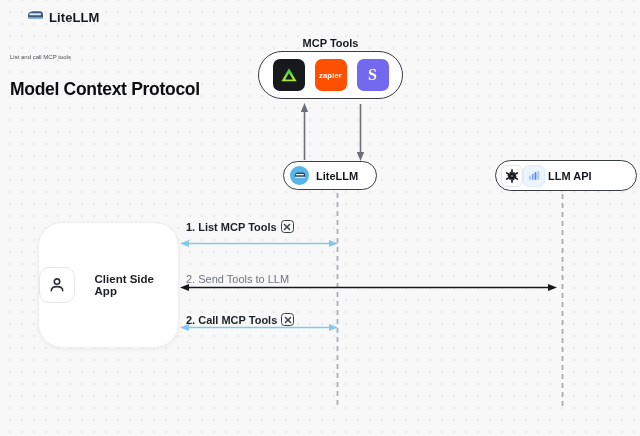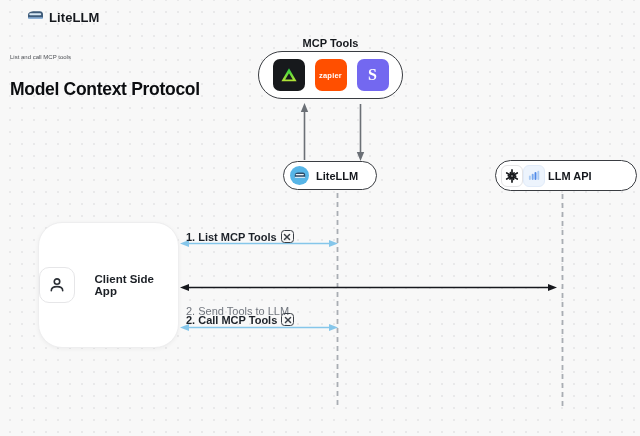--- a/index.html
+++ b/index.html
@@ -56,22 +56,22 @@
     left: 38px; top: 222px; width: 141px; height: 126px;
     background: #fff; border: 1px solid #eeeeef; border-radius: 24px;
     box-shadow: 0 1px 4px rgba(0,0,0,.05);
     display: flex; align-items: center; justify-content: center; gap: 20px; z-index: 3;
   }
   .person-tile { width: 36px; height: 36px; border-radius: 10px; background: #fff; border: 1px solid #e6e6e8; display: flex; align-items: center; justify-content: center; }
   .client-label { font-size: 11.5px; font-weight: 600; color: #1c2026; }
 
   
   .msg { display: flex; align-items: center; gap: 4px; z-index: 3; font-size: 11px; font-weight: 600; }
-  .msg-1 { left: 186px; top: 230px; color: #1c2128; }
-  .msg-2 { left: 186px; top: 273px; color: #70757d; font-weight: 500; margin-top: 32px; }
+  .msg-1 { left: 186px; top: 220px; color: #1c2128; }
+  .msg-2 { left: 186px; top: 273px; color: #70757d; font-weight: 500; }
   .msg-3 { left: 186px; top: 313px; color: #1c2128; }
   .tool-badge {
     width: 13px; height: 13px; border: 1.4px solid #3a3f46; border-radius: 3.5px;
     display: inline-flex; align-items: center; justify-content: center;
   }
 
   svg.overlay { position: absolute; left: 0; top: 0; z-index: 1; pointer-events: none; }
 </style>
 </head>
 <body>

